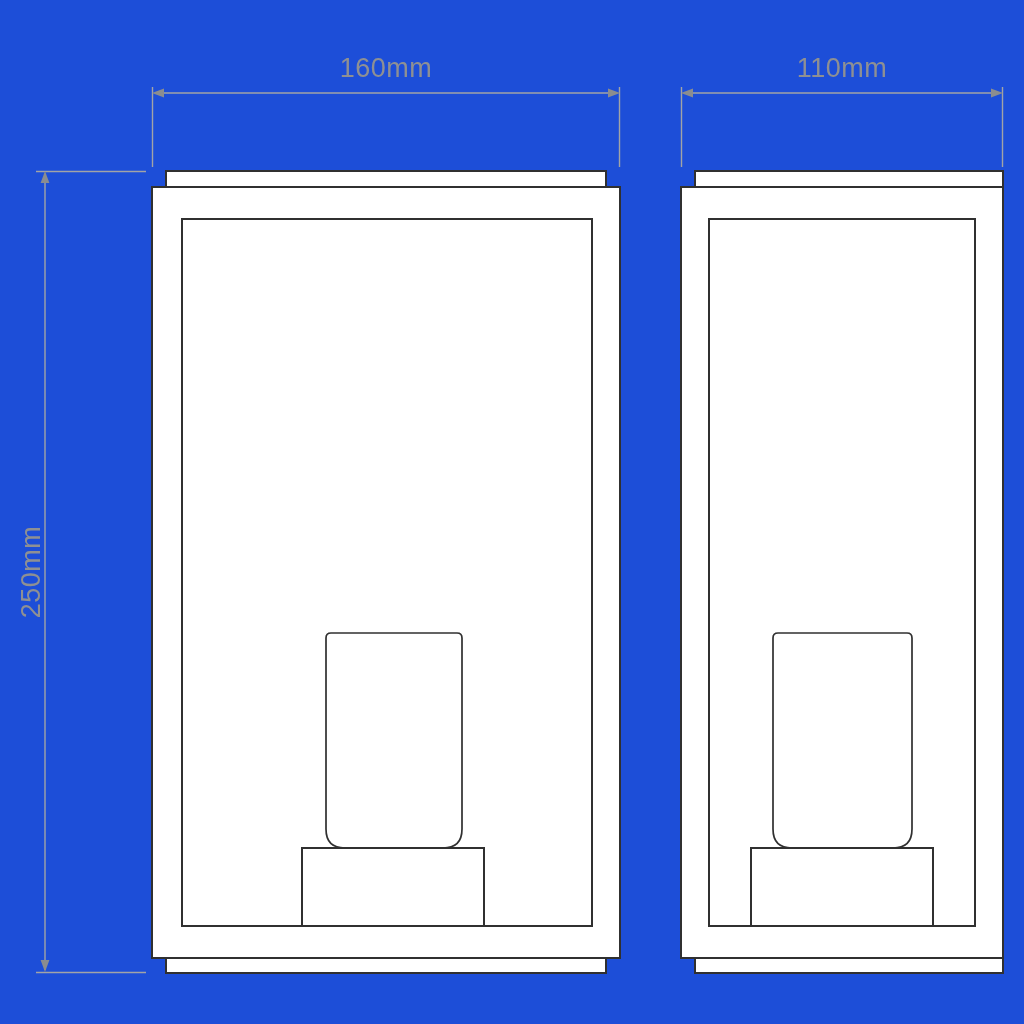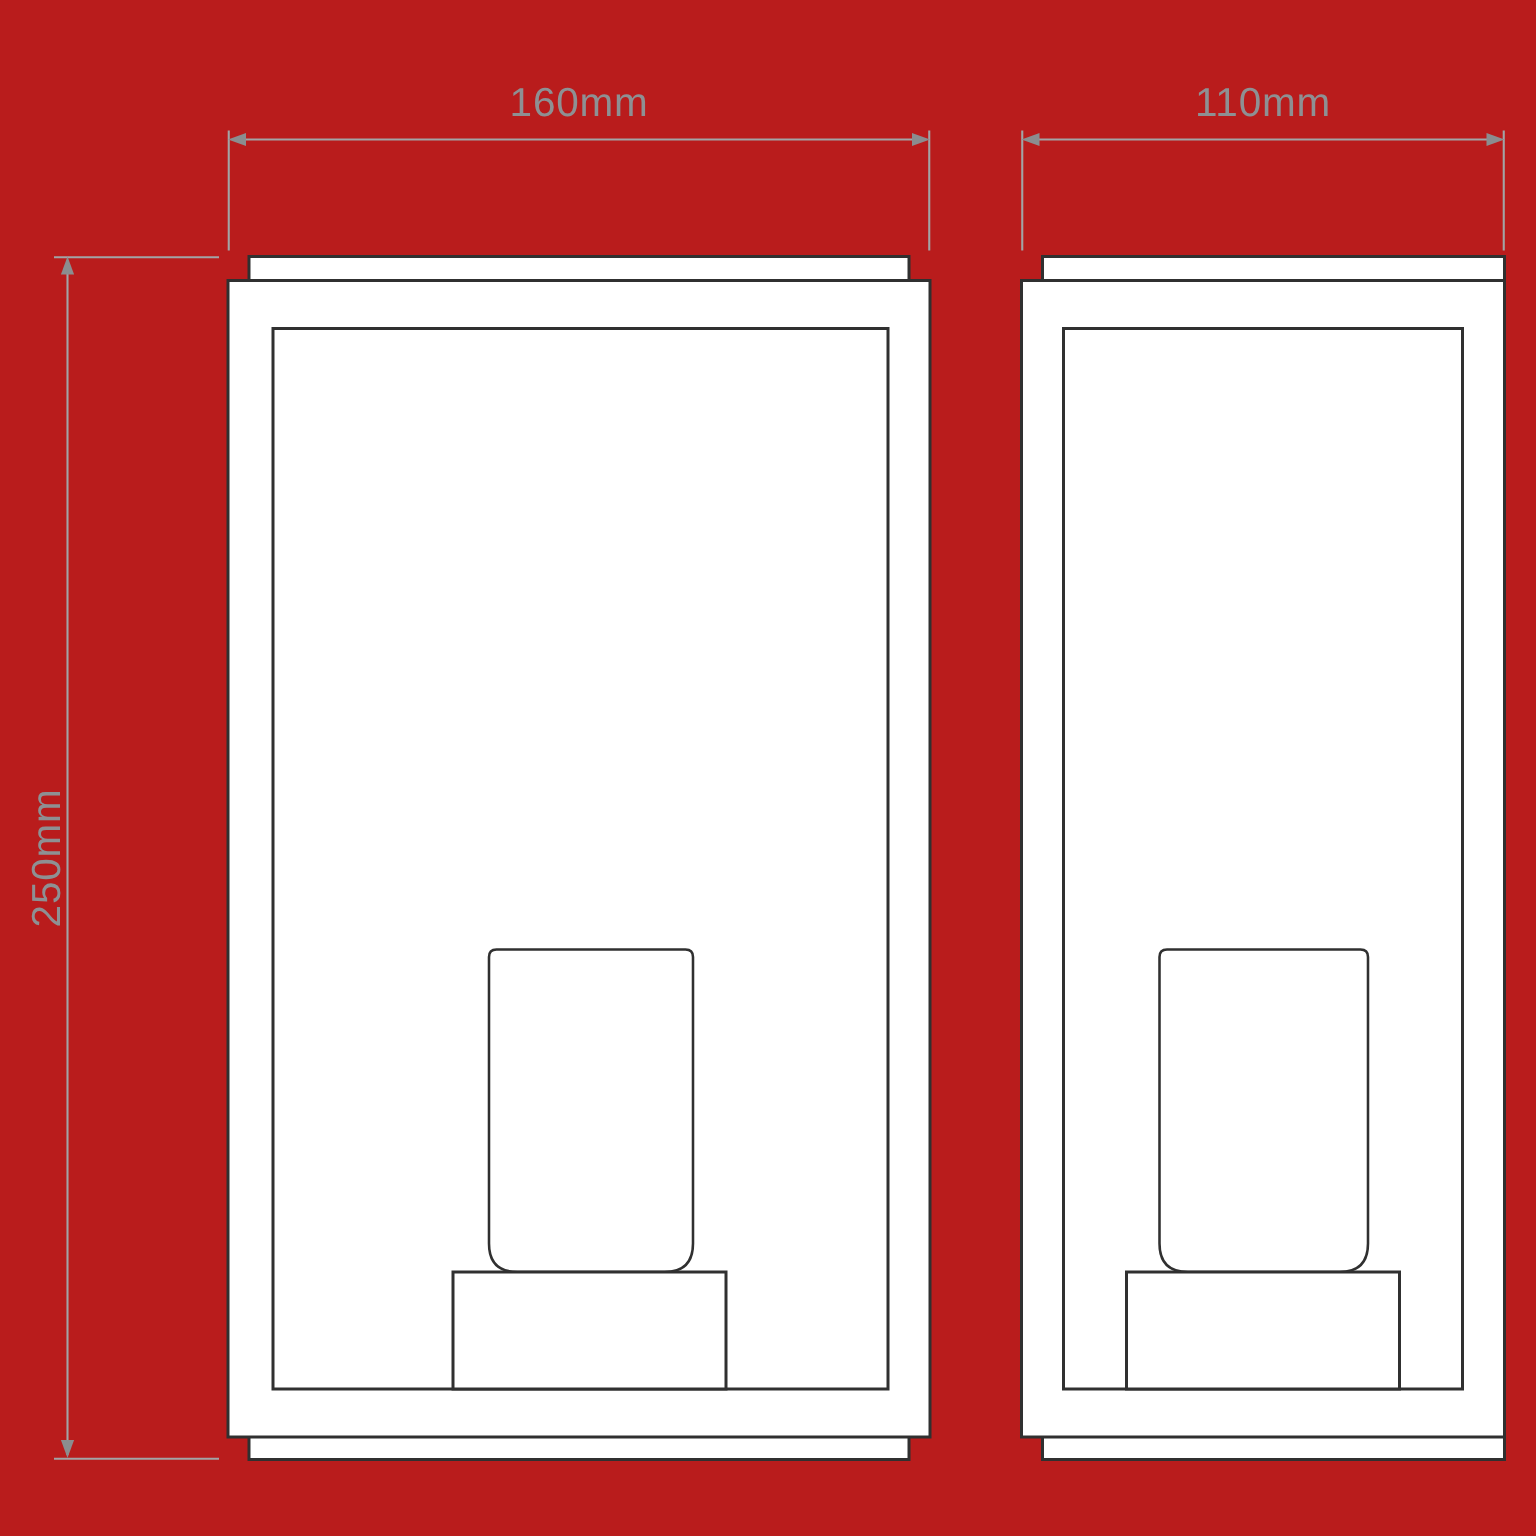--- a/index.html
+++ b/index.html
@@ -4,21 +4,21 @@
 <style>
   html, body {
     margin: 0; padding: 0;
     background: #ffffff;
     width: 1024px; height: 1024px;
     overflow: hidden;
   }
   .stage {
     position: relative;
     width: 1024px; height: 1024px;
-    background: #b91c1c;
+    background: #1d4ed8;
   }
   svg { display: block; }
   .dim-label {
     font-family: "Liberation Sans", sans-serif;
     font-size: 27px;
     font-weight: 400;
     letter-spacing: 0.5px;
   }
 </style>
 </head>

